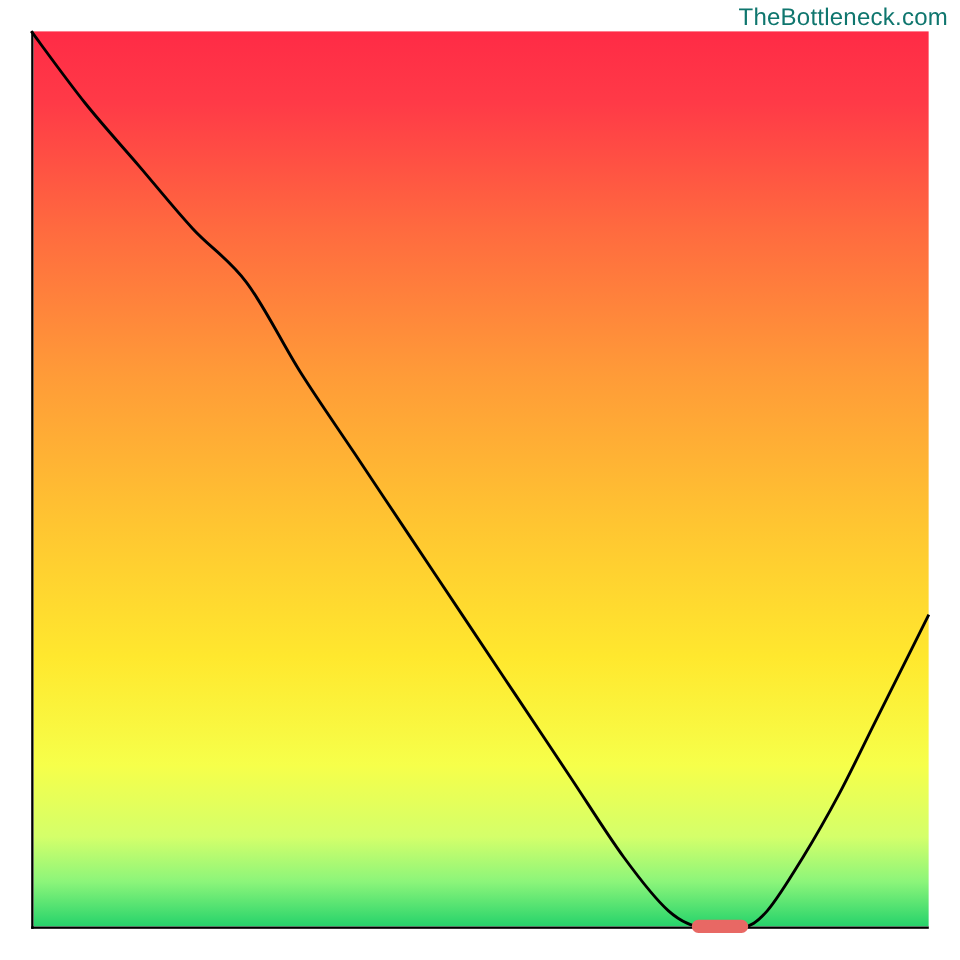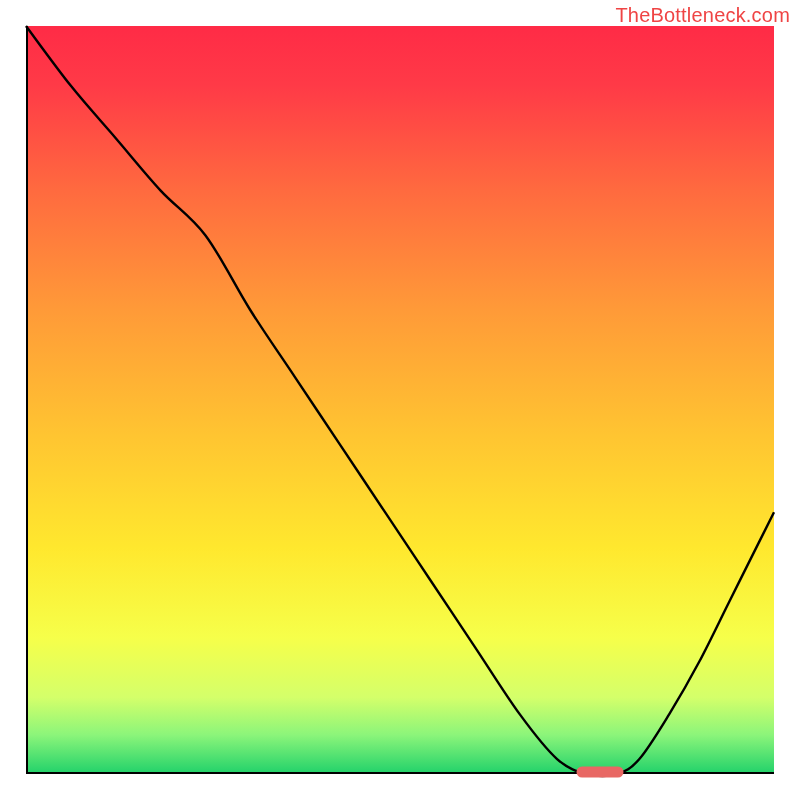--- a/index.html
+++ b/index.html
@@ -1,19 +1,19 @@
 <!DOCTYPE html>
 <html><head>
 <meta charset="utf-8">
 <style>
   html,body{margin:0;padding:0;width:800px;height:800px;overflow:hidden;background:#fff}
   .stage{position:relative;width:800px;height:800px}
   .watermark{
     position:absolute;top:4px;right:10px;
-    font:20px Arial,Helvetica,sans-serif;color:#ef4444;letter-spacing:.2px
+    font:20px Arial,Helvetica,sans-serif;color:#0f766e;letter-spacing:.2px
   }
   .plot{
     position:absolute;left:26px;top:26px;width:748px;height:748px;
     border-left:2px solid #000;border-bottom:2px solid #000;box-sizing:border-box
   }
   svg.curve{position:absolute;left:26px;top:26px;width:748px;height:748px;overflow:visible}
   .marker{
     position:absolute;width:47px;height:11px;border-radius:6px;background:#e86864;
     transform:translate(-50%,-50%)
   }

